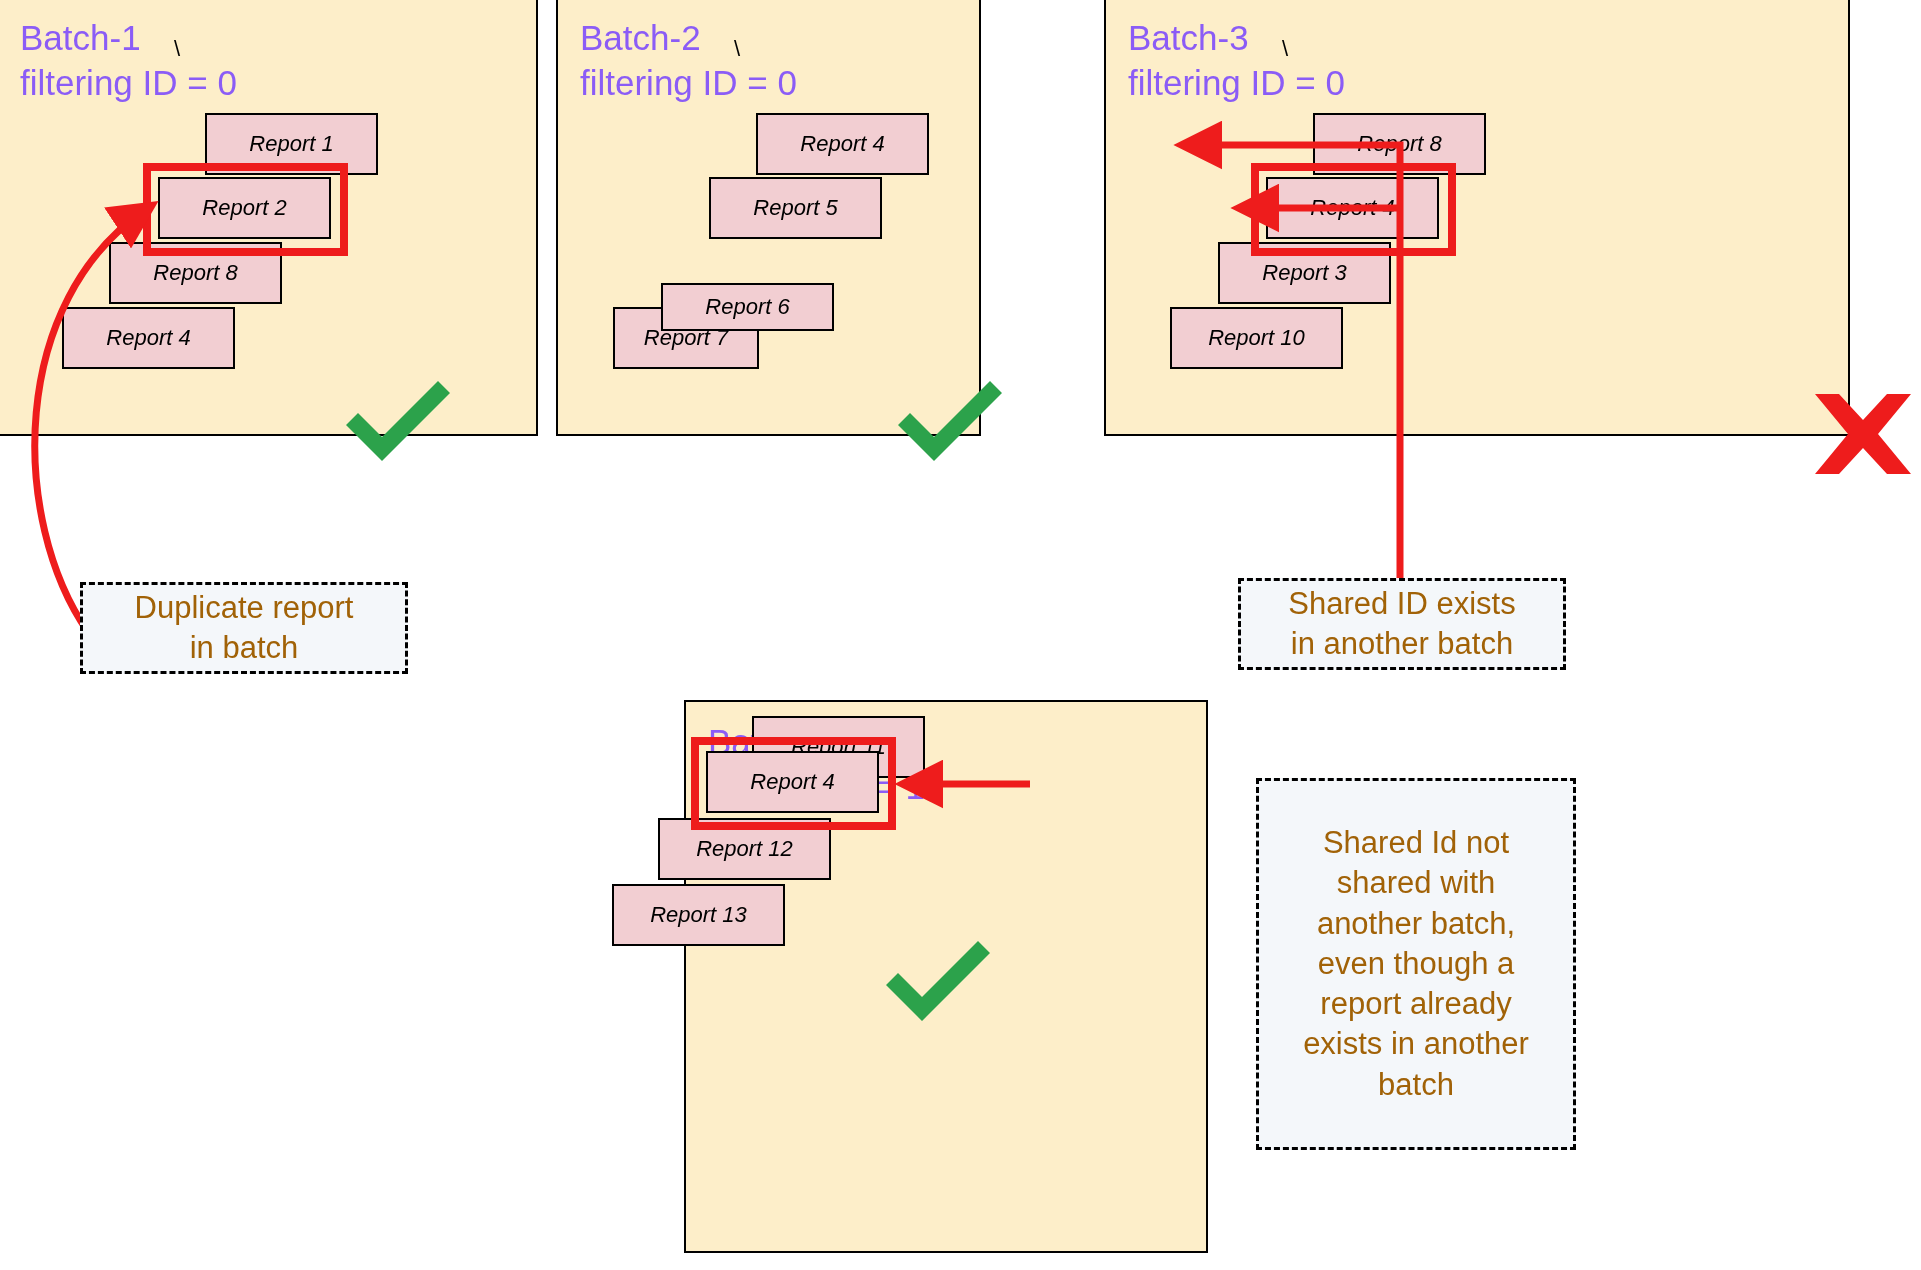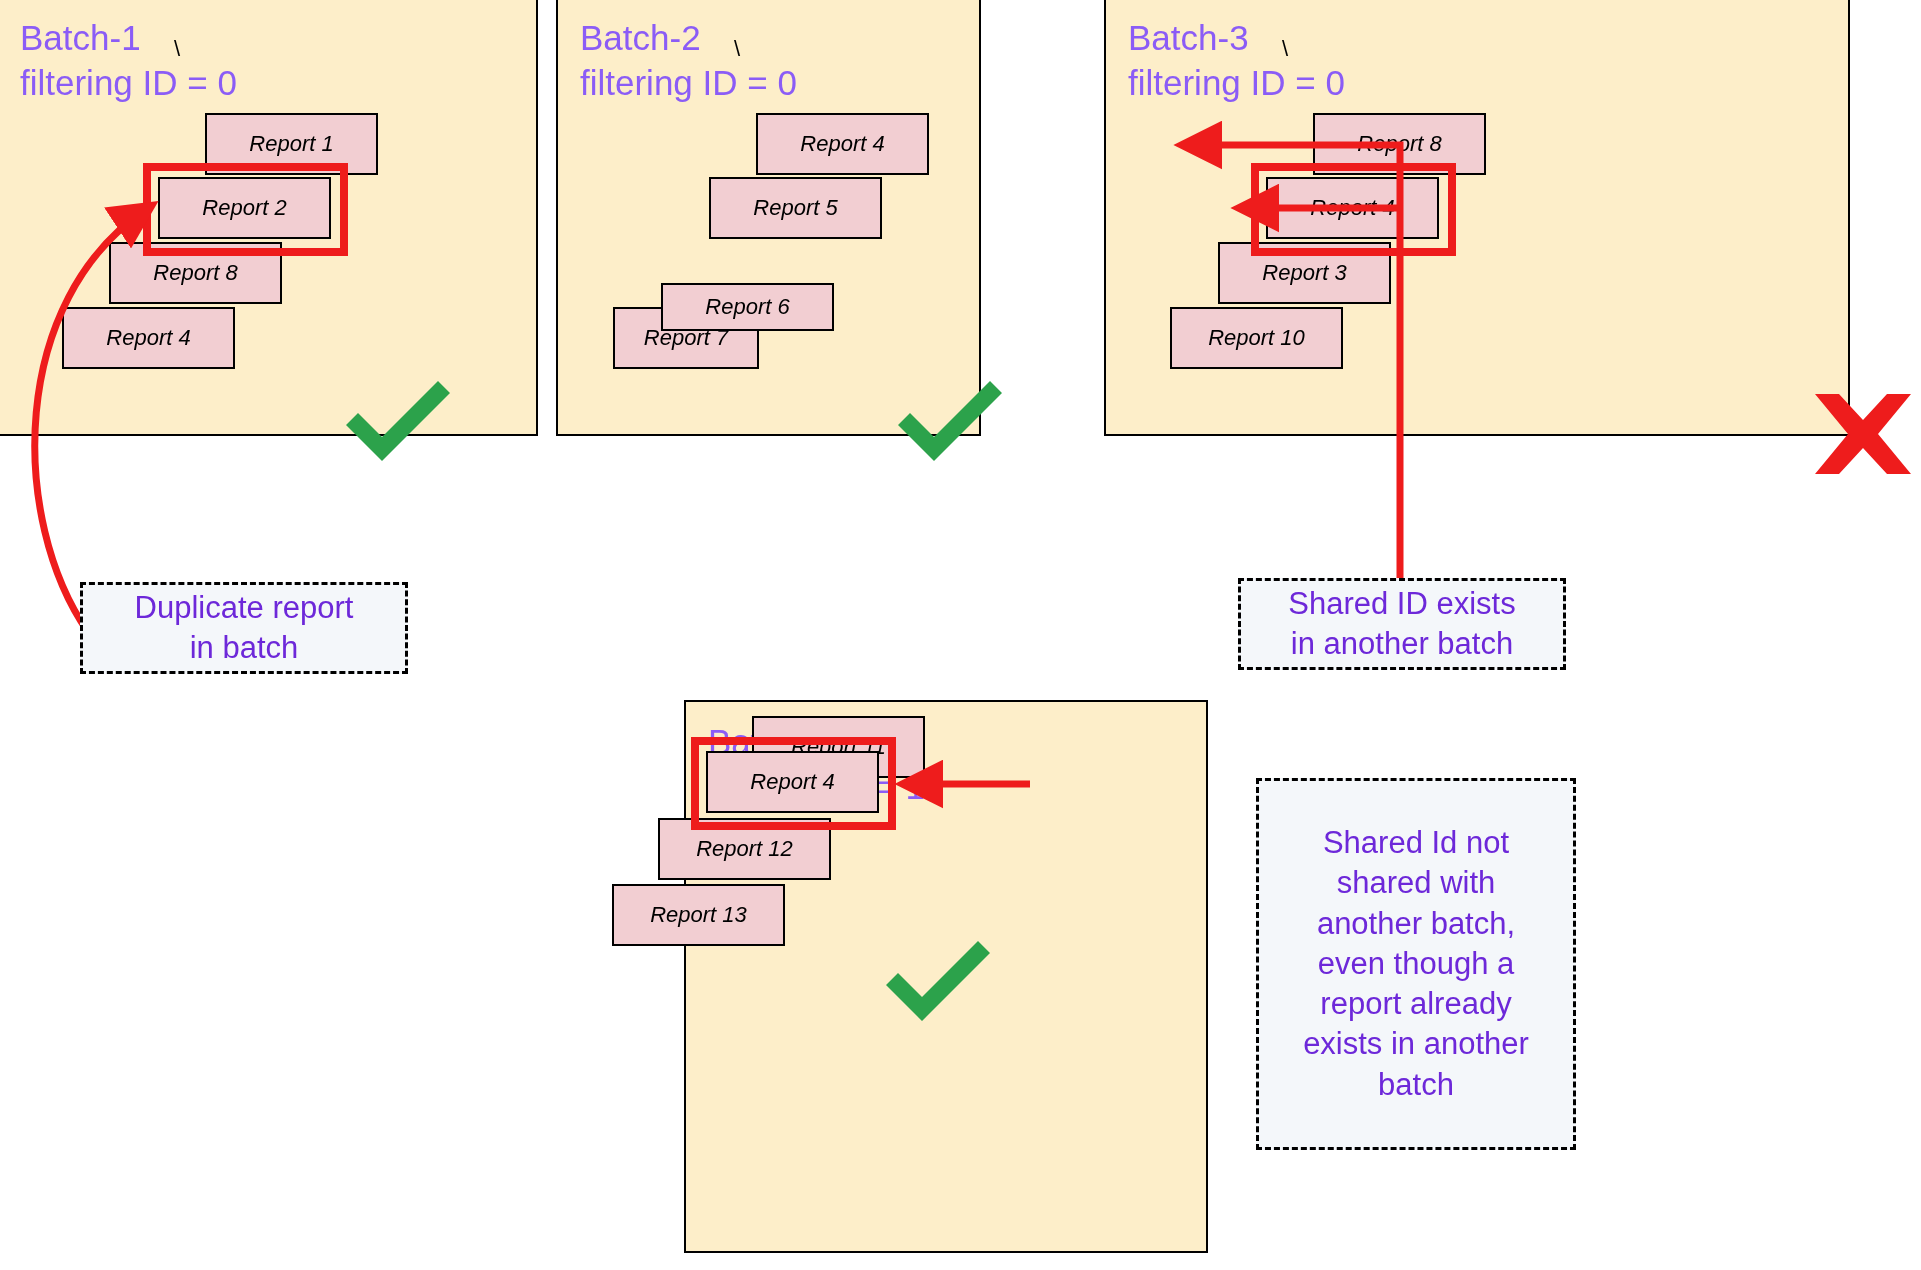--- a/index.html
+++ b/index.html
@@ -54,21 +54,21 @@
     position:absolute;
     background:#f4f7fa;
     border:3px dashed #000000;
     box-sizing:border-box;
     display:flex;
     align-items:center;
     justify-content:center;
     text-align:center;
     font-size:31px;
     line-height:1.3;
-    color:#6d28d9;
+    color:#a16207;
     padding:8px 10px;
     z-index:50;
   }
   svg.overlay{
     position:absolute;
     left:0;top:0;
     width:1921px;height:1270px;
     pointer-events:none;
     z-index:45;
   }

